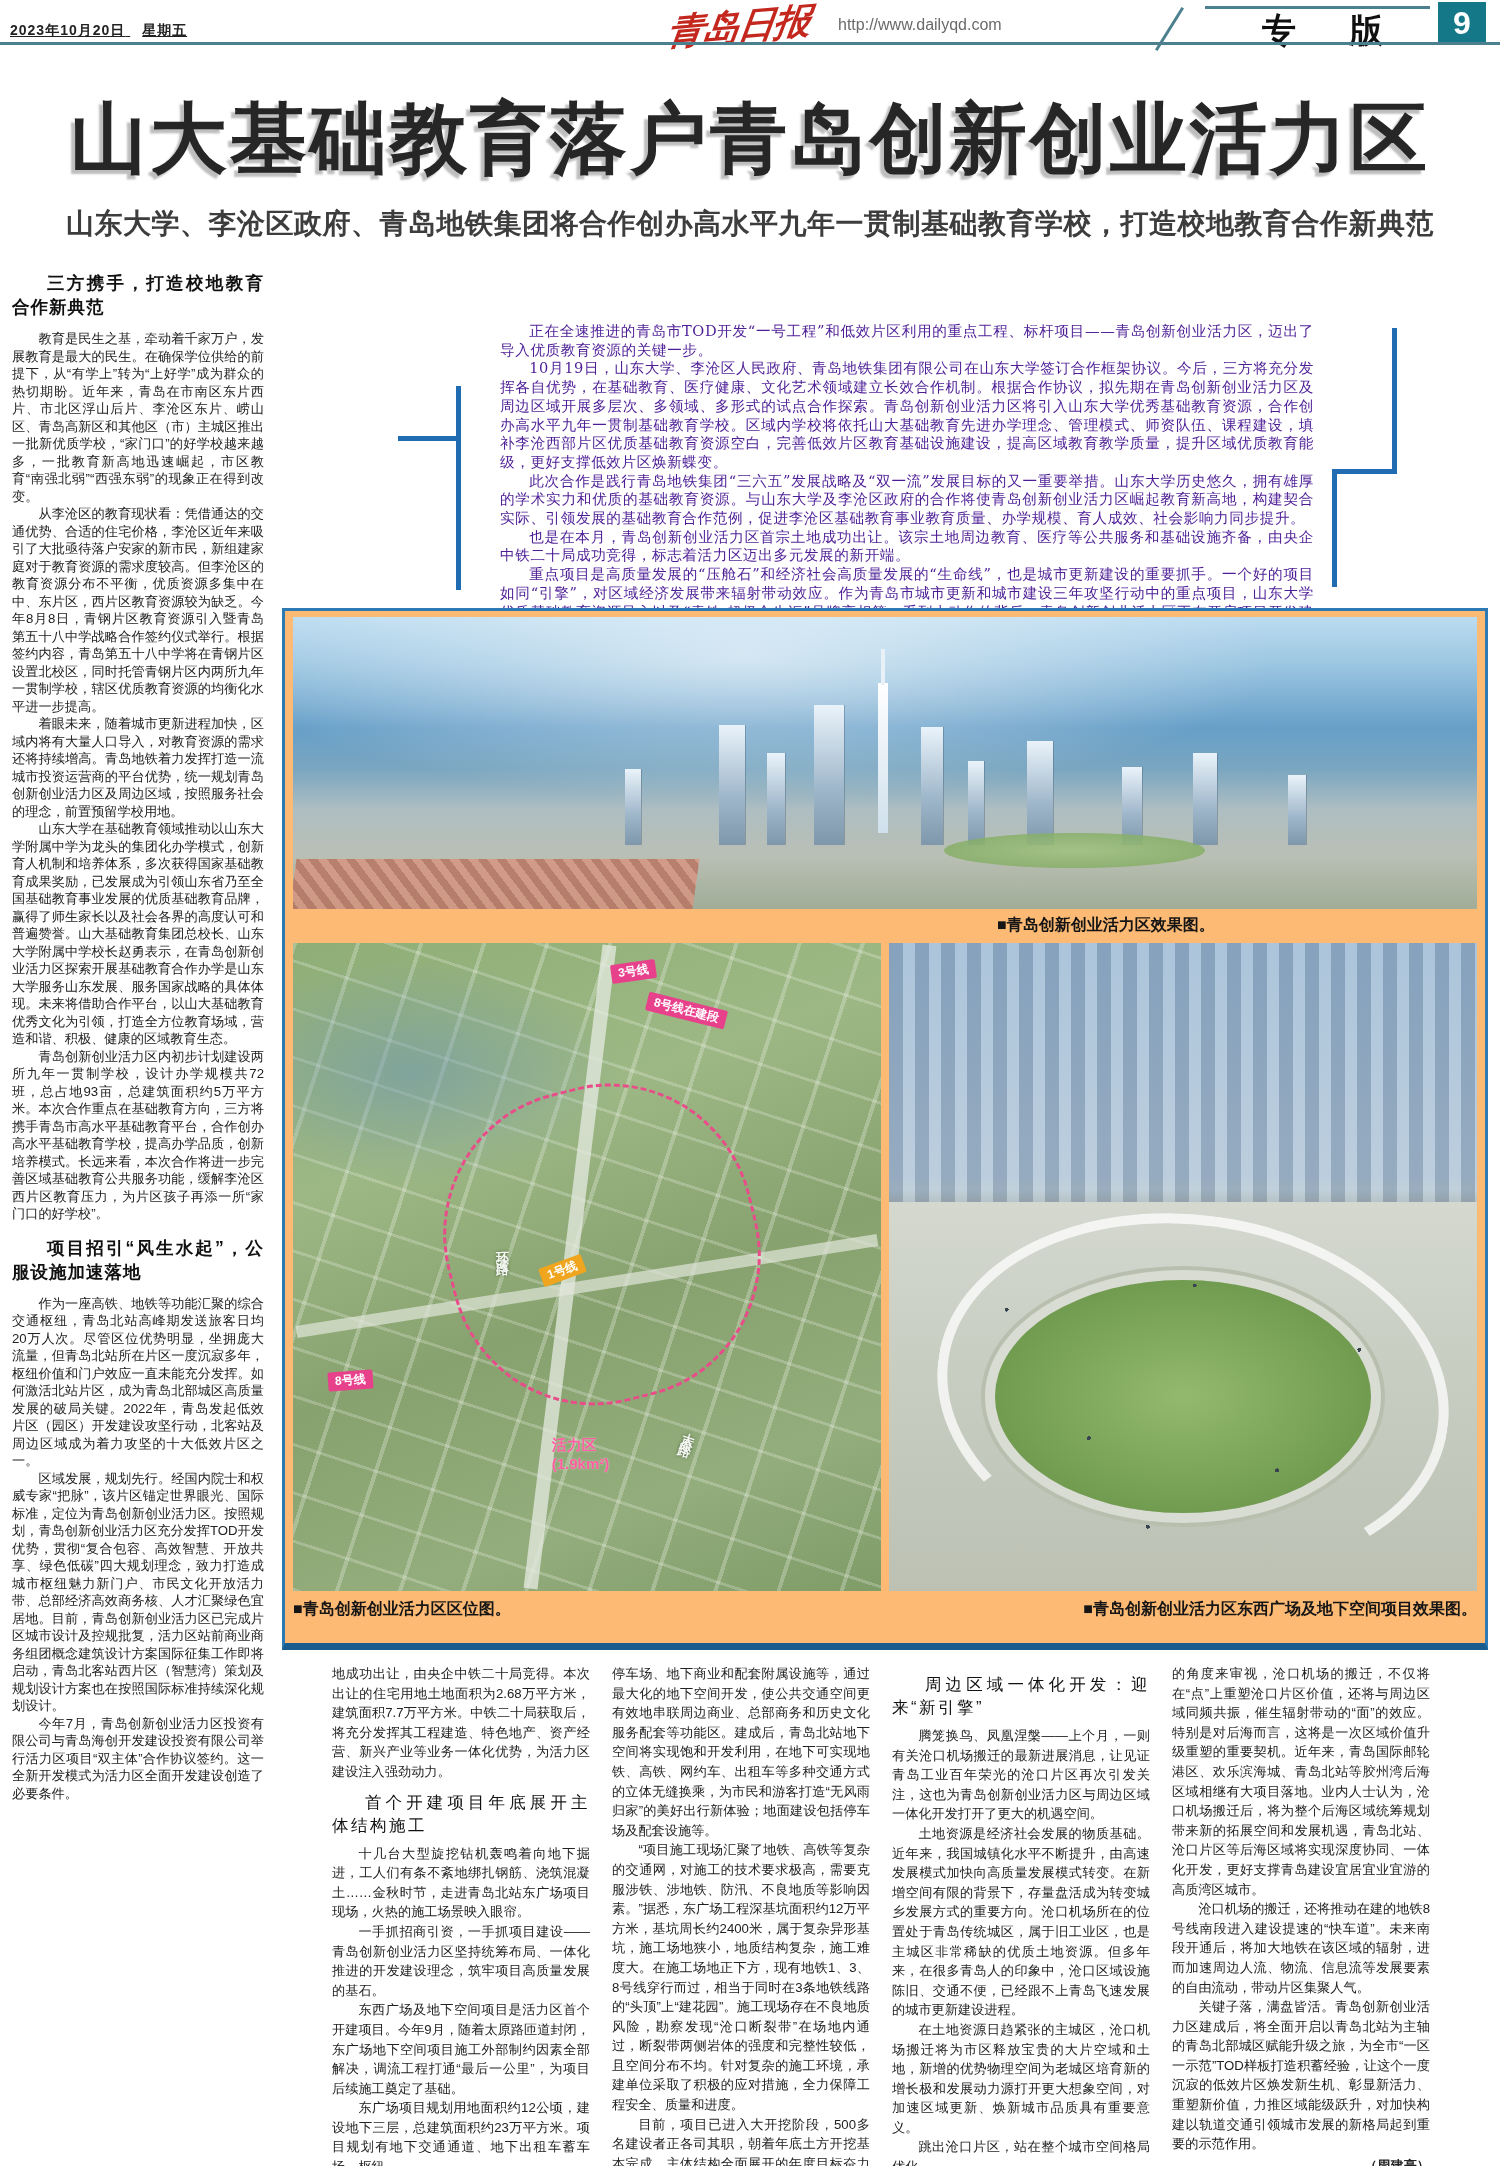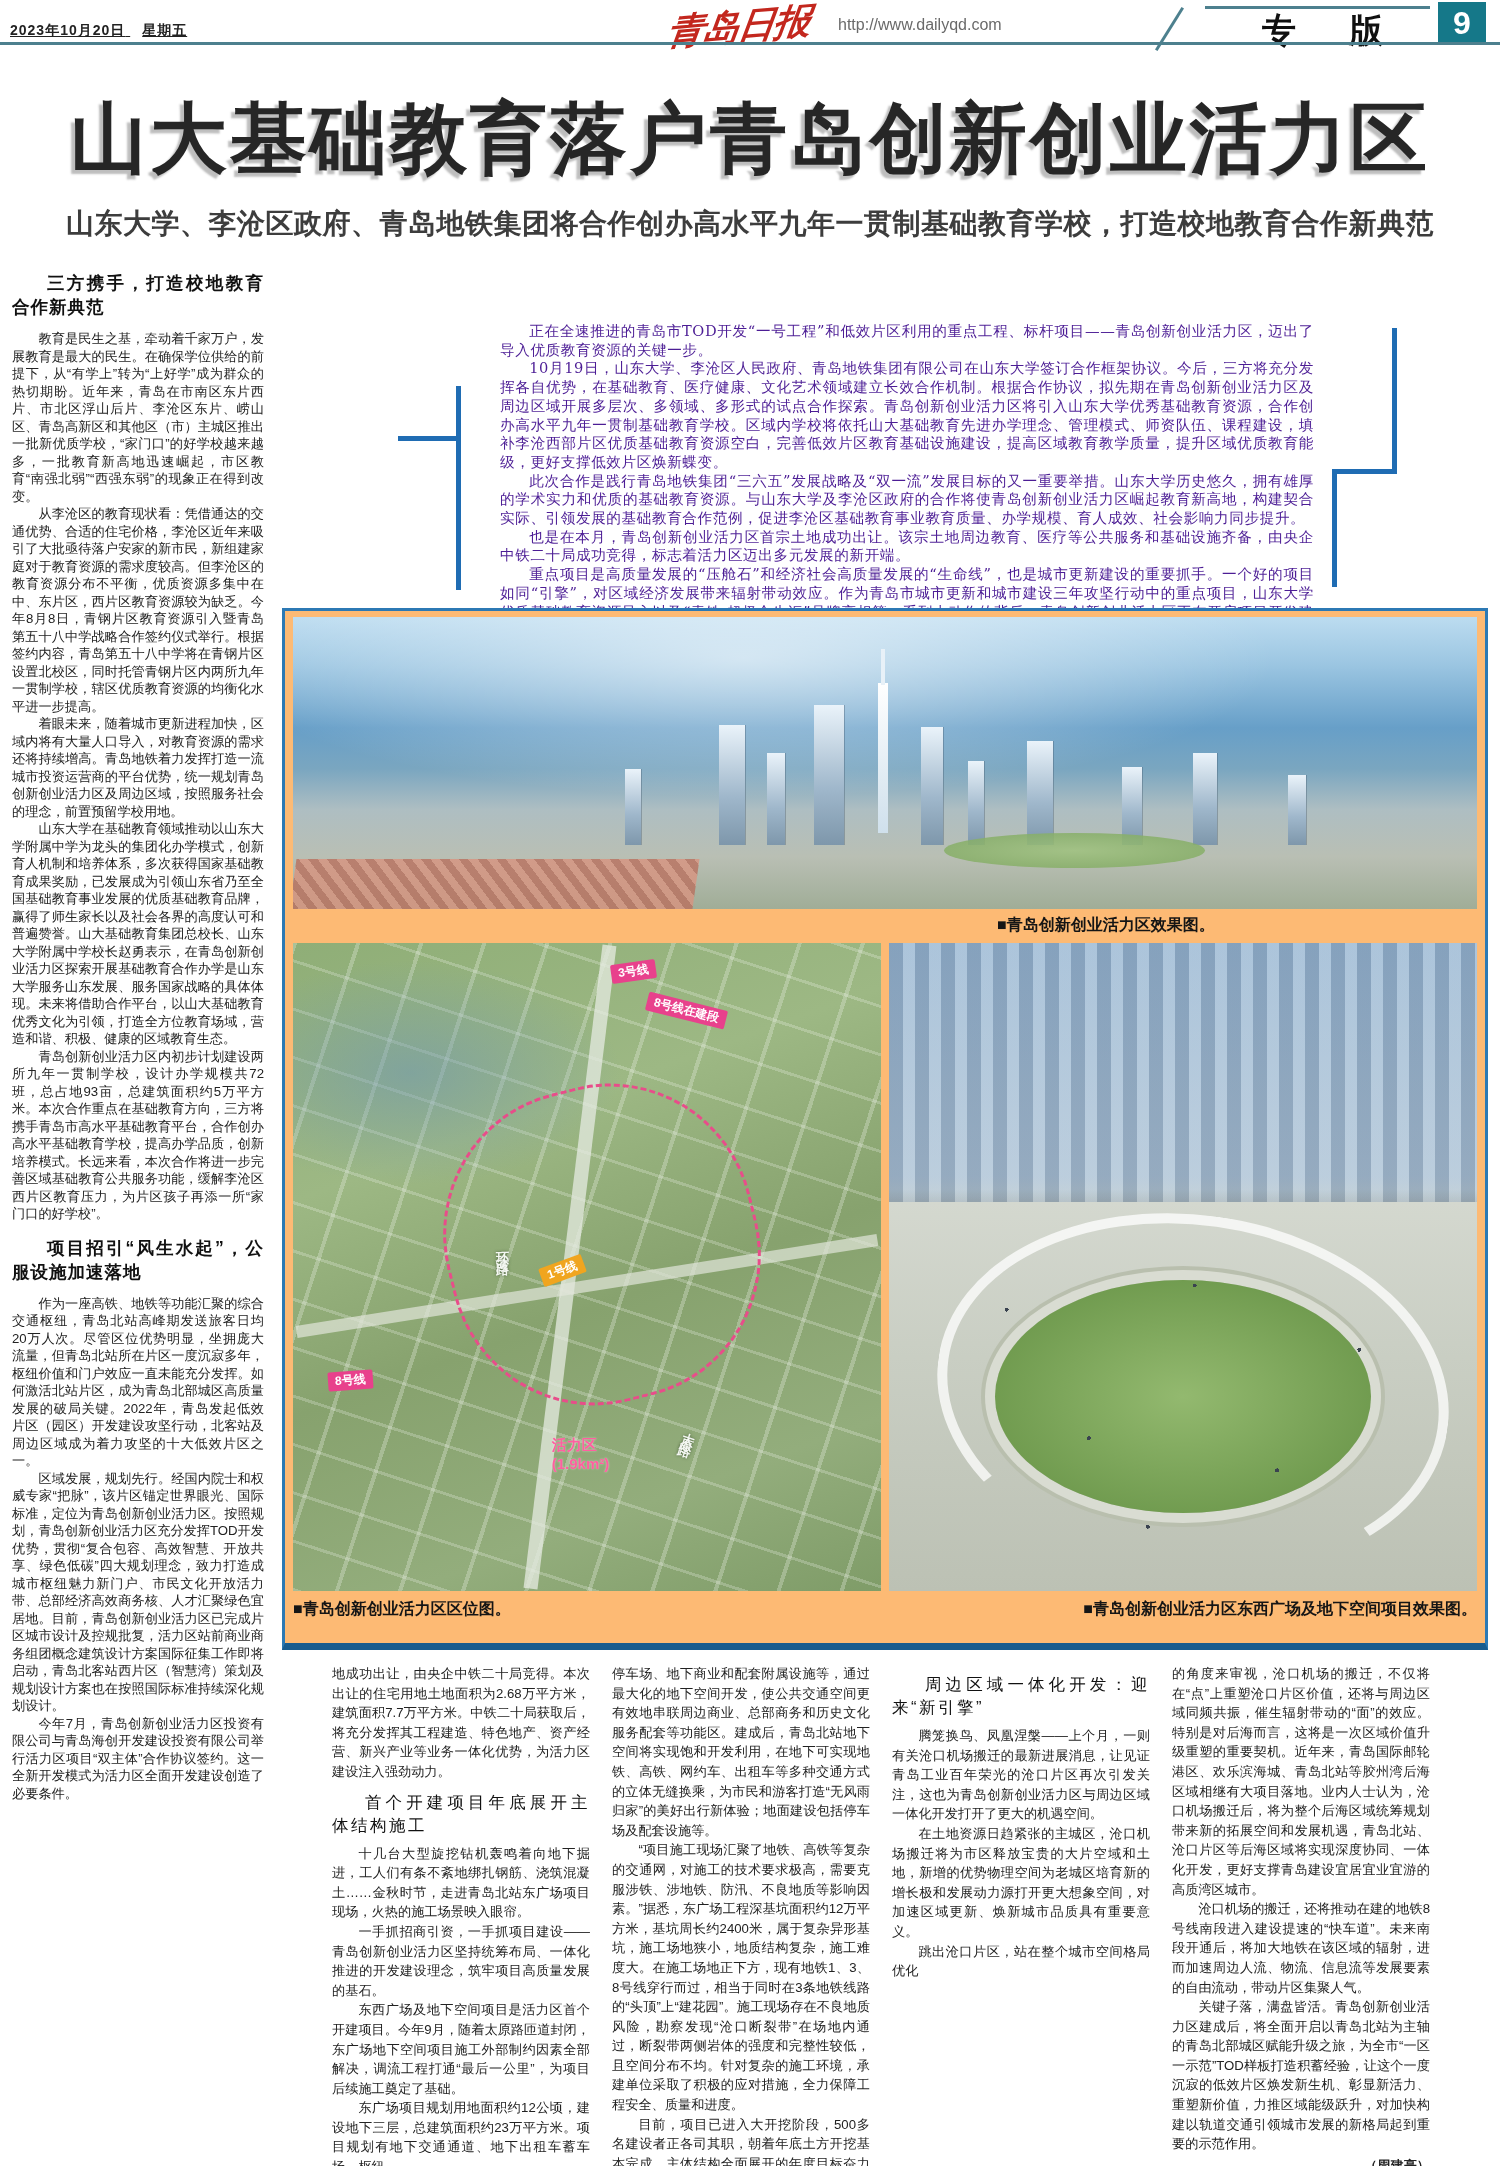--- a/index.html
+++ b/index.html
@@ -219,20 +219,21 @@
     <div class="blk p">东广场项目规划用地面积约12公顷，建设地下三层，总建筑面积约23万平方米。项目规划有地下交通通道、地下出租车蓄车场、枢纽</div>
   </div>
 <div class="bcol bcol2">
     <div class="blk pc">停车场、地下商业和配套附属设施等，通过最大化的地下空间开发，使公共交通空间更有效地串联周边商业、总部商务和历史文化服务配套等功能区。建成后，青岛北站地下空间将实现饱和开发利用，在地下可实现地铁、高铁、网约车、出租车等多种交通方式的立体无缝换乘，为市民和游客打造“无风雨归家”的美好出行新体验；地面建设包括停车场及配套设施等。</div>
     <div class="blk p">“项目施工现场汇聚了地铁、高铁等复杂的交通网，对施工的技术要求极高，需要克服涉铁、涉地铁、防汛、不良地质等影响因素。”据悉，东广场工程深基坑面积约12万平方米，基坑周长约2400米，属于复杂异形基坑，施工场地狭小，地质结构复杂，施工难度大。在施工场地正下方，现有地铁1、3、8号线穿行而过，相当于同时在3条地铁线路的“头顶”上“建花园”。施工现场存在不良地质风险，勘察发现“沧口断裂带”在场地内通过，断裂带两侧岩体的强度和完整性较低，且空间分布不均。针对复杂的施工环境，承建单位采取了积极的应对措施，全力保障工程安全、质量和进度。</div>
     <div class="blk p">目前，项目已进入大开挖阶段，500多名建设者正各司其职，朝着年底土方开挖基本完成、主体结构全面展开的年度目标奋力冲刺。</div>
   </div>
 <div class="bcol bcol3">
     <div class="blk h">周边区域一体化开发：迎来“新引擎”</div>
     <div class="blk p">腾笼换鸟、凤凰涅槃——上个月，一则有关沧口机场搬迁的最新进展消息，让见证青岛工业百年荣光的沧口片区再次引发关注，这也为青岛创新创业活力区与周边区域一体化开发打开了更大的机遇空间。</div>
+    <div class="blk p">土地资源是经济社会发展的物质基础。近年来，我国城镇化水平不断提升，由高速发展模式加快向高质量发展模式转变。在新增空间有限的背景下，存量盘活成为转变城乡发展方式的重要方向。沧口机场所在的位置处于青岛传统城区，属于旧工业区，也是主城区非常稀缺的优质土地资源。但多年来，在很多青岛人的印象中，沧口区域设施陈旧、交通不便，已经跟不上青岛飞速发展的城市更新建设进程。</div>
     <div class="blk p">在土地资源日趋紧张的主城区，沧口机场搬迁将为市区释放宝贵的大片空域和土地，新增的优势物理空间为老城区培育新的增长极和发展动力源打开更大想象空间，对加速区域更新、焕新城市品质具有重要意义。</div>
     <div class="blk p">跳出沧口片区，站在整个城市空间格局优化</div>
   </div>
 <div class="bcol bcol4">
     <div class="blk pc">的角度来审视，沧口机场的搬迁，不仅将在“点”上重塑沧口片区价值，还将与周边区域同频共振，催生辐射带动的“面”的效应。特别是对后海而言，这将是一次区域价值升级重塑的重要契机。近年来，青岛国际邮轮港区、欢乐滨海城、青岛北站等胶州湾后海区域相继有大项目落地。业内人士认为，沧口机场搬迁后，将为整个后海区域统筹规划带来新的拓展空间和发展机遇，青岛北站、沧口片区等后海区域将实现深度协同、一体化开发，更好支撑青岛建设宜居宜业宜游的高质湾区城市。</div>
     <div class="blk p">沧口机场的搬迁，还将推动在建的地铁8号线南段进入建设提速的“快车道”。未来南段开通后，将加大地铁在该区域的辐射，进而加速周边人流、物流、信息流等发展要素的自由流动，带动片区集聚人气。</div>
     <div class="blk p">关键子落，满盘皆活。青岛创新创业活力区建成后，将全面开启以青岛北站为主轴的青岛北部城区赋能升级之旅，为全市“一区一示范”TOD样板打造积蓄经验，让这个一度沉寂的低效片区焕发新生机、彰显新活力、重塑新价值，力推区域能级跃升，对加快构建以轨道交通引领城市发展的新格局起到重要的示范作用。</div>
     <div class="blk by">（周建亮）</div>
   </div>
 

